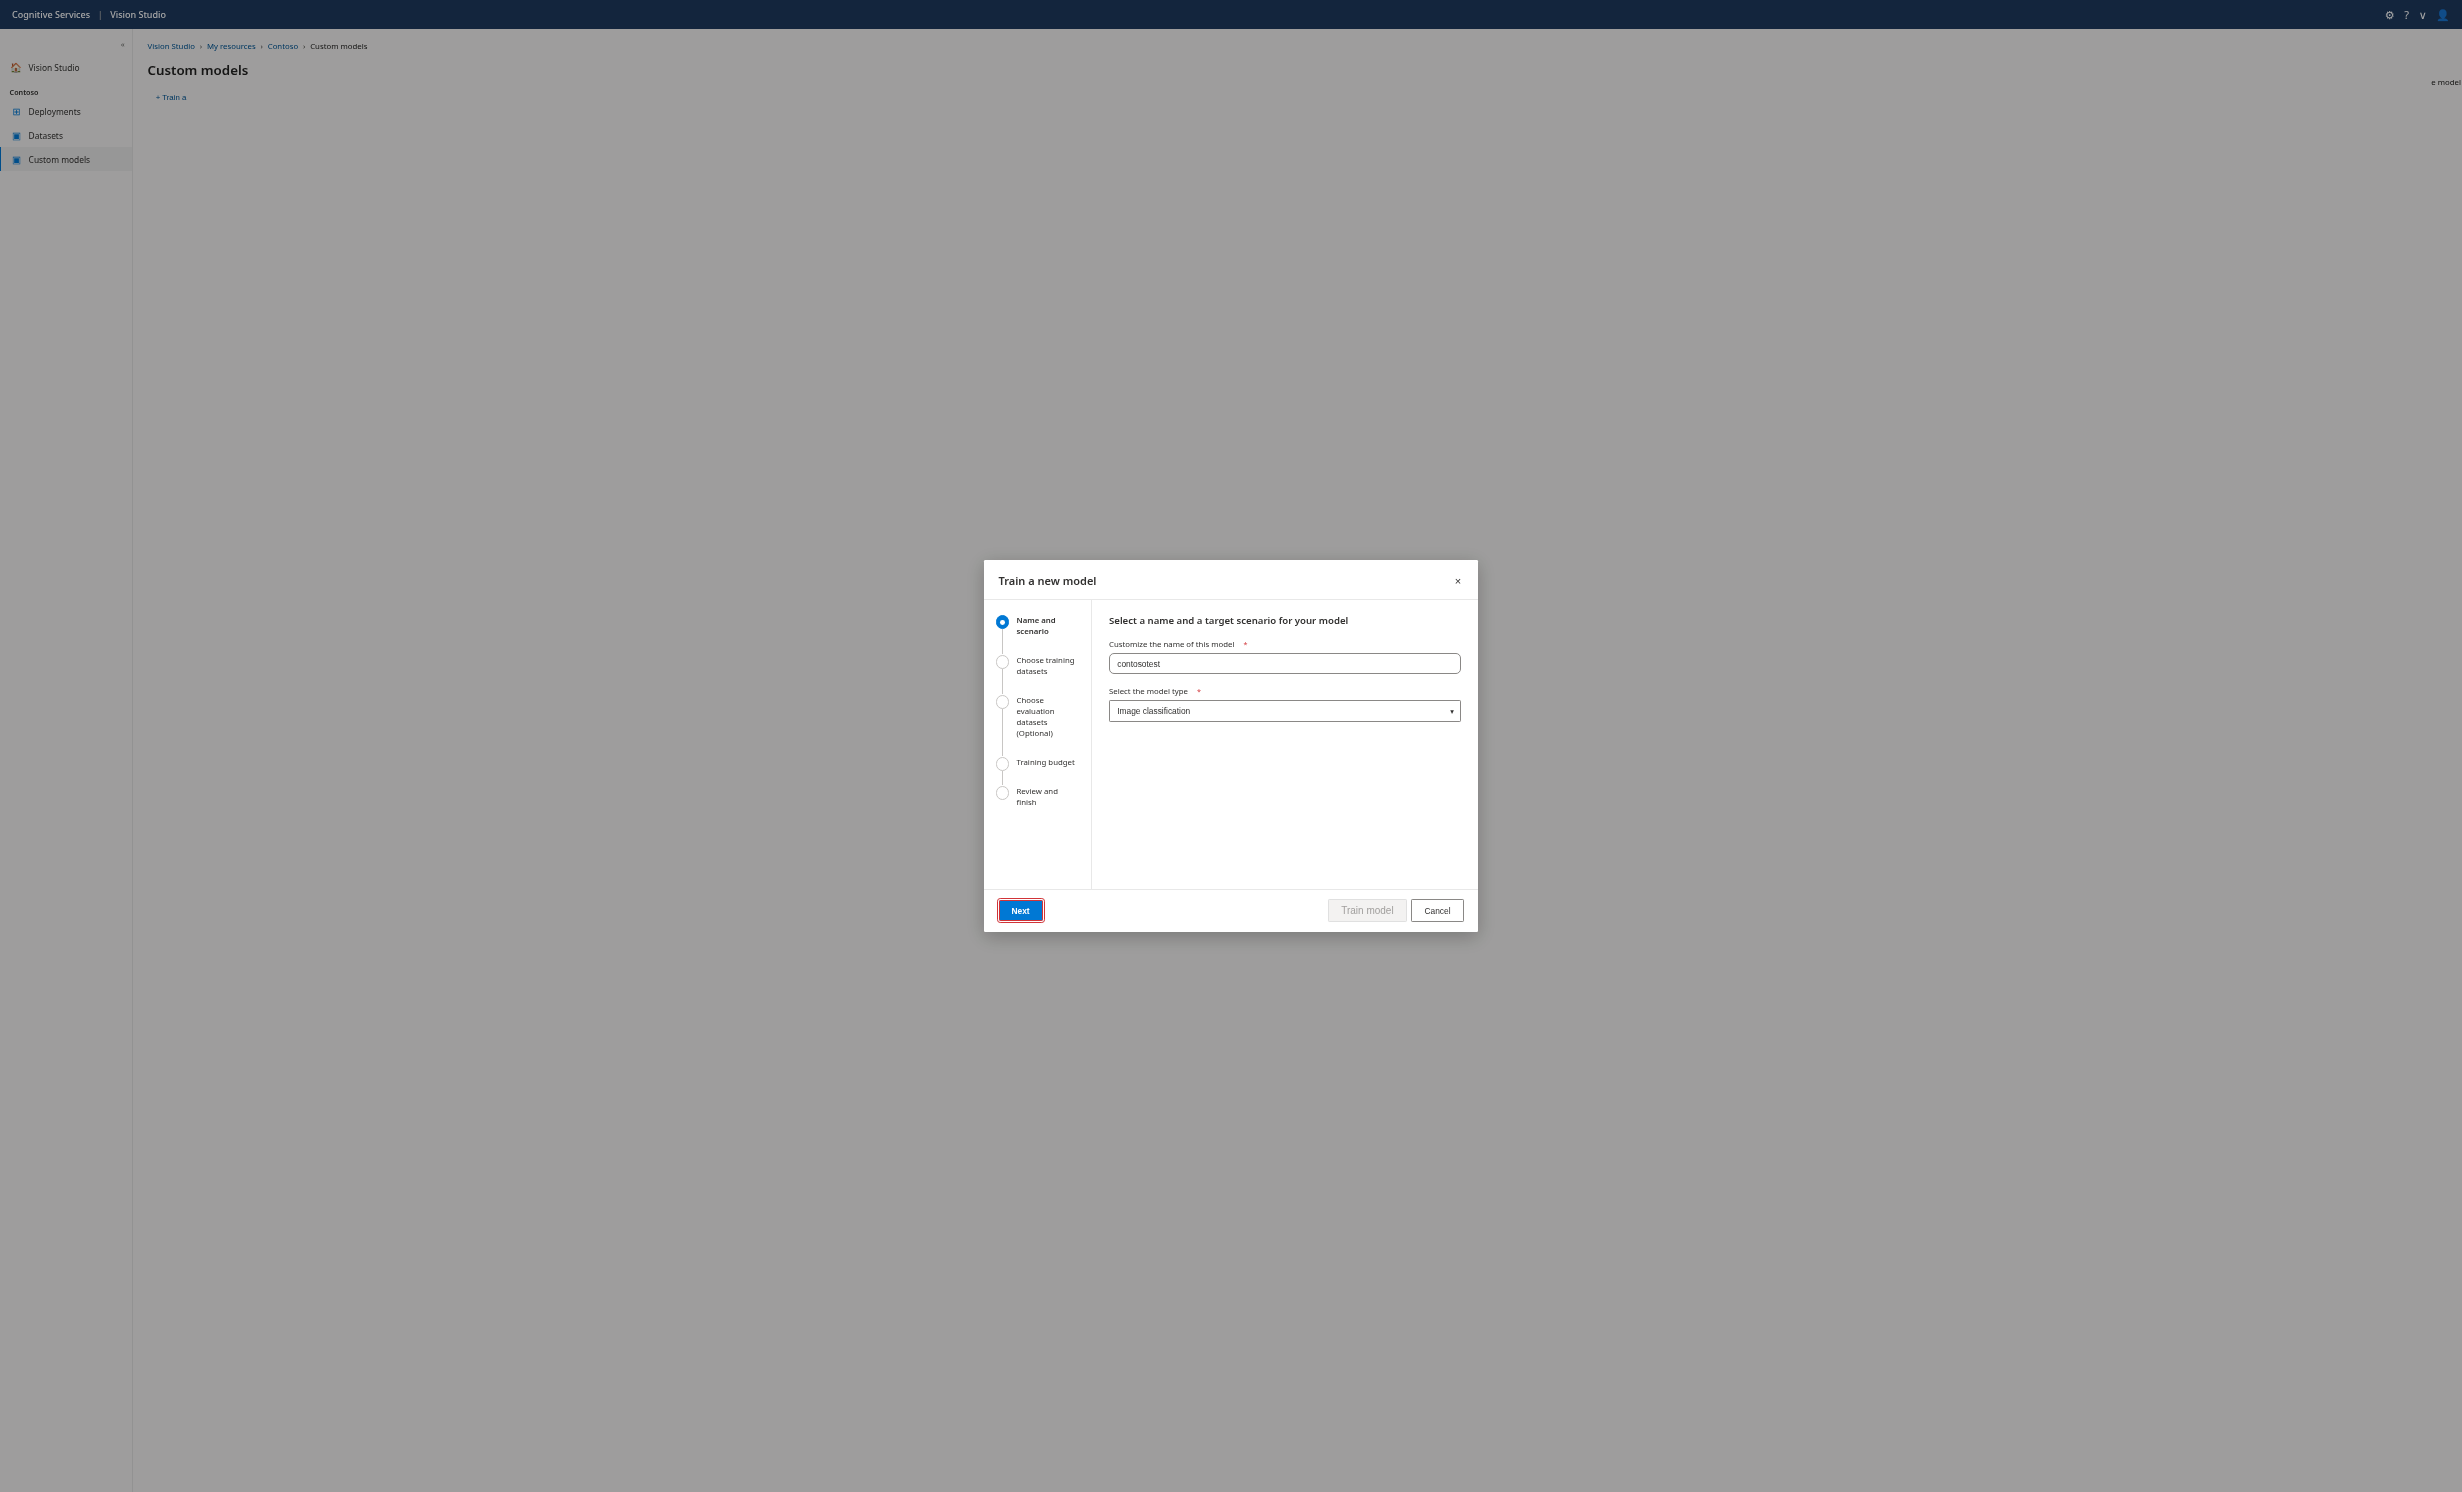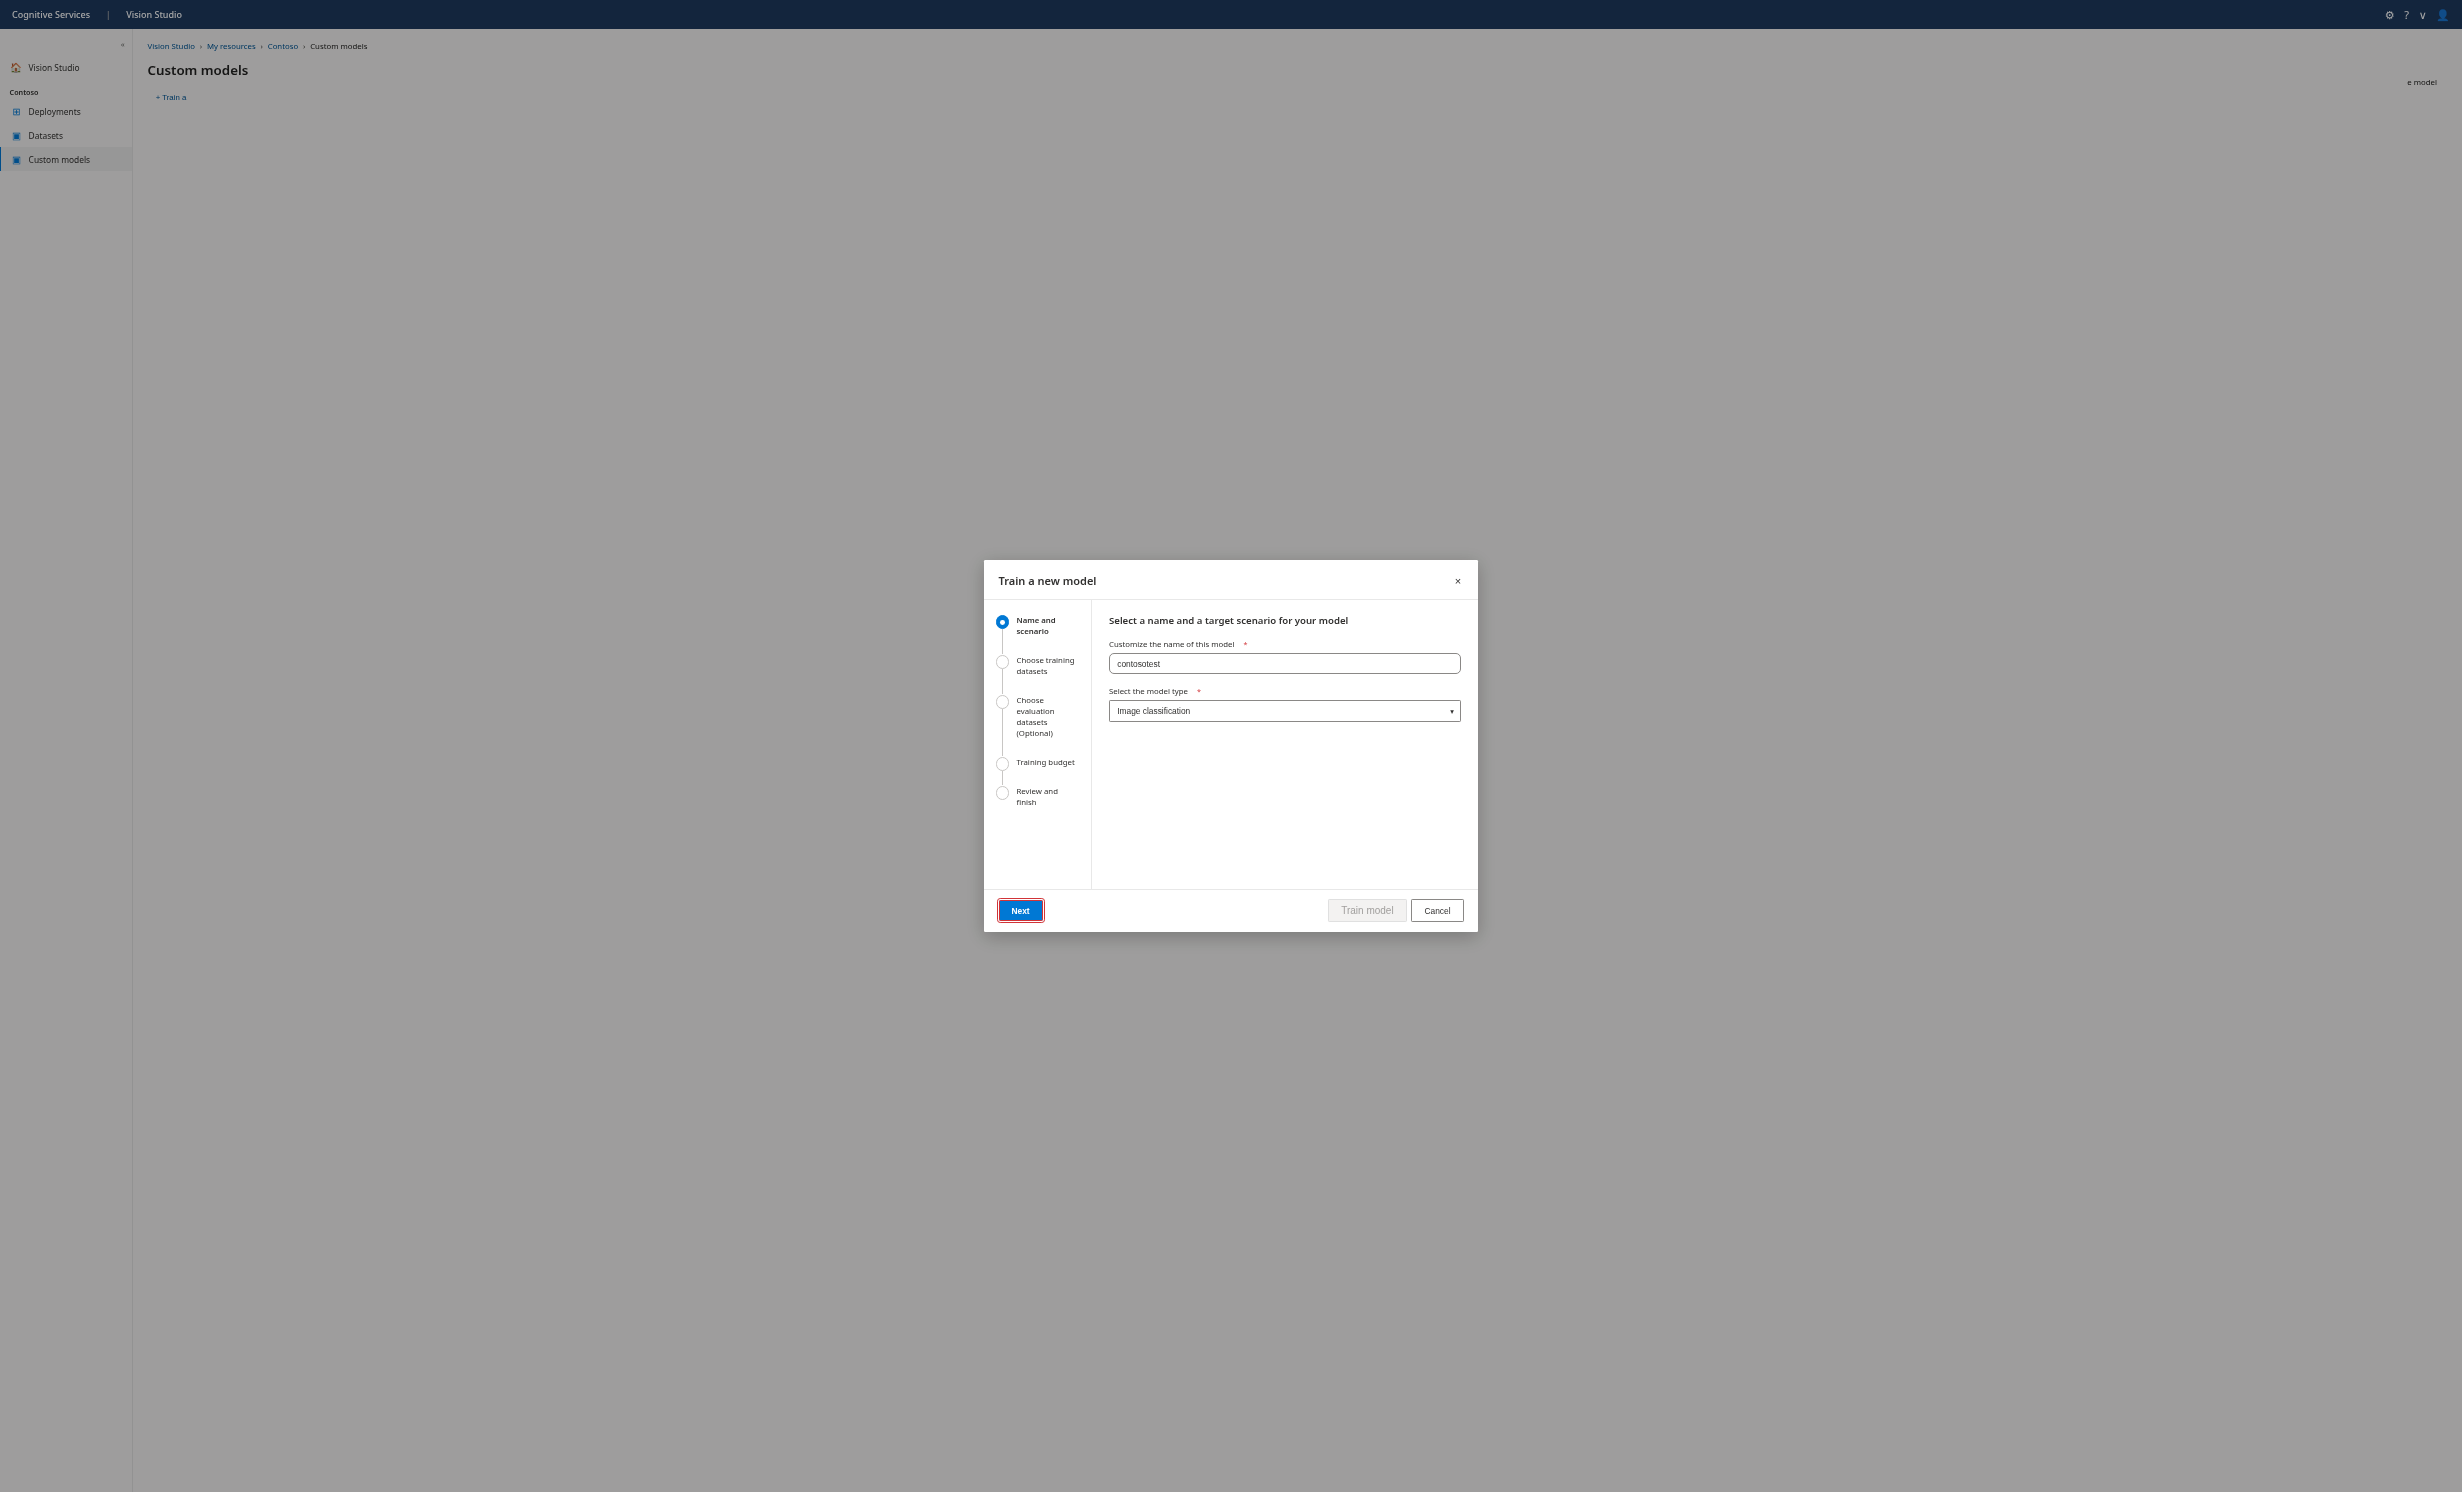--- a/index.html
+++ b/index.html
@@ -18,21 +18,21 @@
       display: flex;
       align-items: center;
       justify-content: space-between;
       padding: 0 12px;
       height: 29px;
       flex-shrink: 0;
     }
     .top-nav-left {
       display: flex;
       align-items: center;
-      gap: 12px;
+      gap: 4px;
       font-size: 9px;
       font-weight: 500;
     }
     .top-nav-divider {
       color: #aaa;
       margin: 0 3.6px;
     }
     .top-nav-right {
       display: flex;
       align-items: center;
@@ -350,21 +350,21 @@
       color: #323130;
       border: 0.6px solid #8a8886;
       border-radius: 1.2px;
       font-size: 8.4px;
       cursor: pointer;
     }
 
     
     .bg-train-btn {
       position: absolute;
-      right: 25px;
+      right: 1px;
       top: 48px;
       font-size: 7.8px;
       color: #323130;
     }
   </style>
 </head>
 <body>
 
 <div class="top-nav">
   <div class="top-nav-left">

